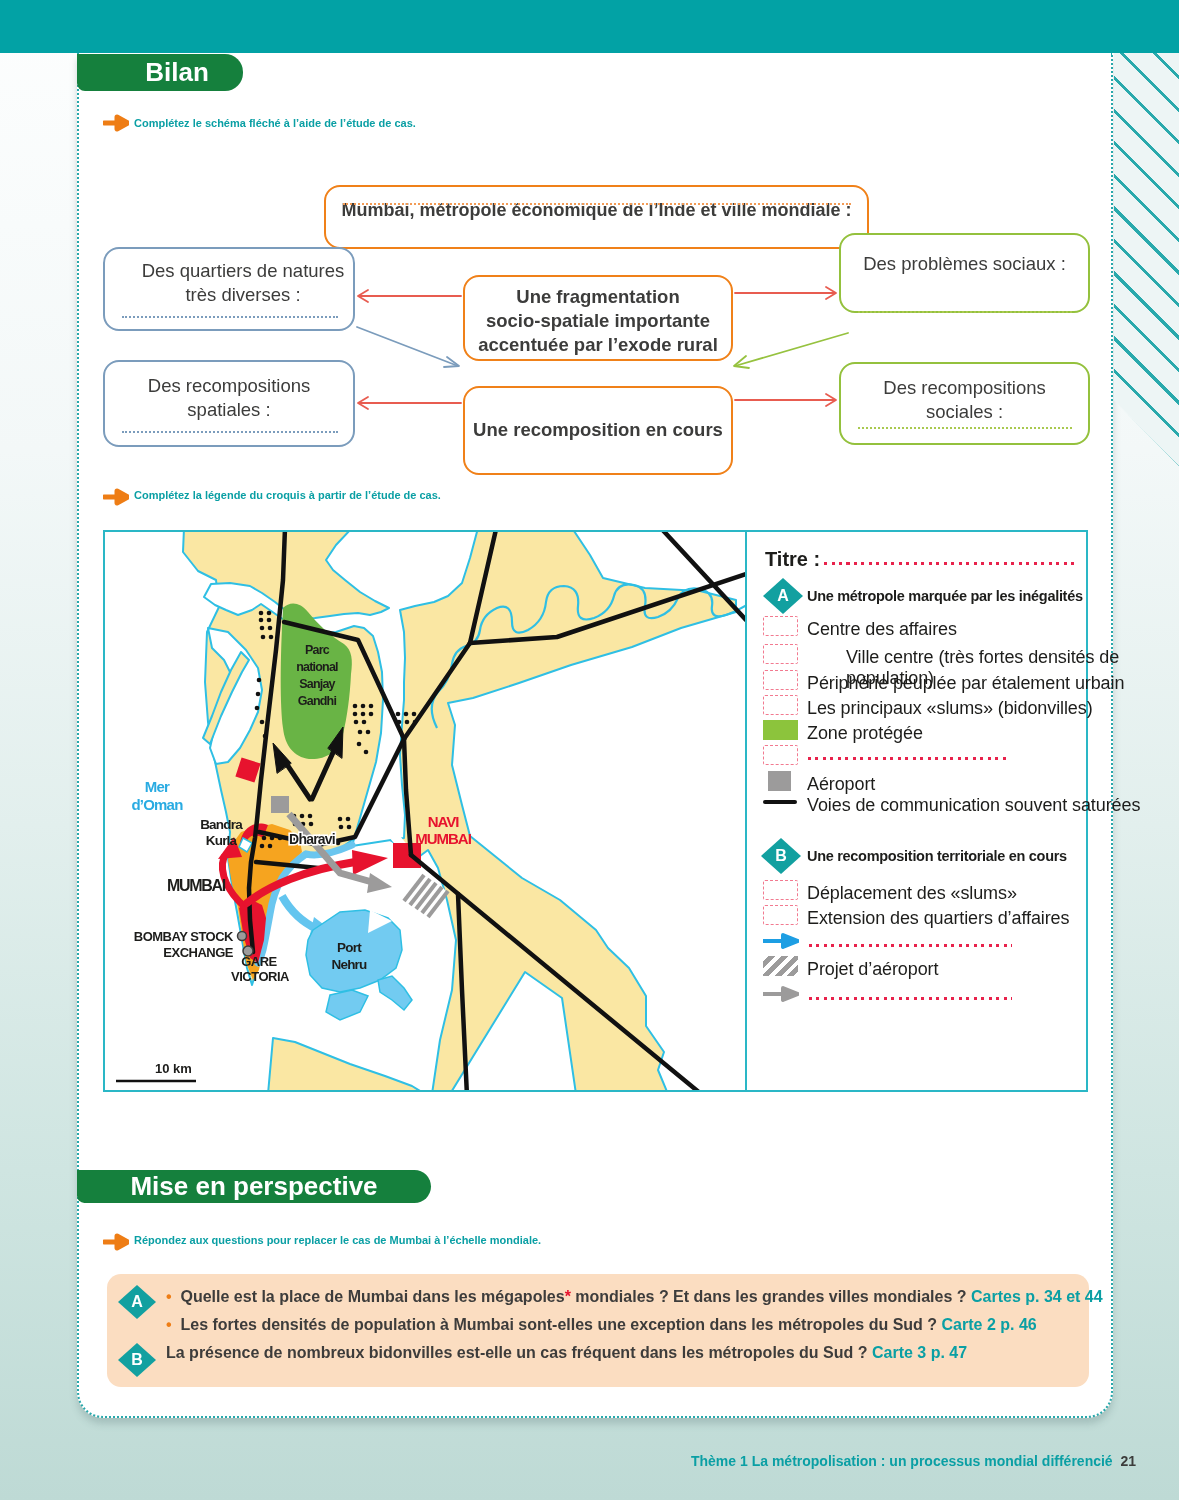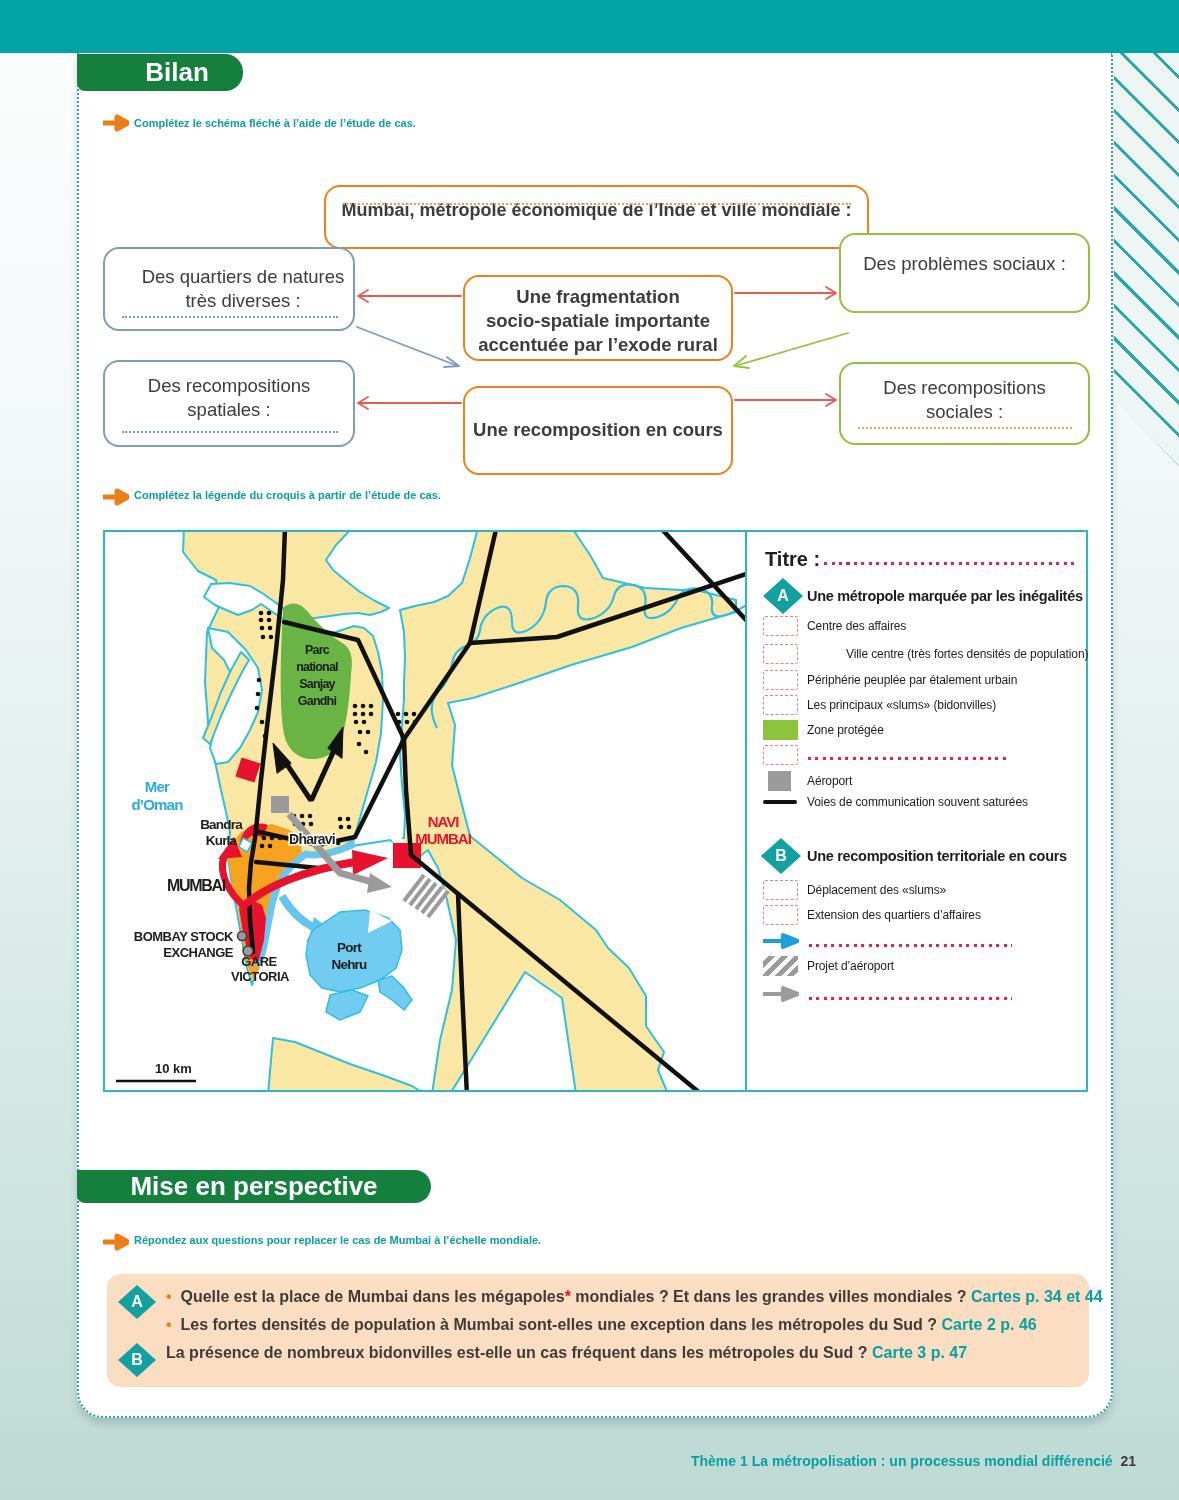--- a/index.html
+++ b/index.html
@@ -23,21 +23,21 @@
   .oarr{width:26px;height:18px;}
   
   .fbox{position:absolute;background:#fff;border:2px solid;border-radius:16px;
     box-sizing:border-box;text-align:center;color:#3c3c3b;font-size:18.5px;line-height:24px;}
   .bor{border-color:#f08119;margin-top:28px;}
   .bbl{border-color:#7b9cbc;}
   .bgr{border-color:#94c13d;}
   .dotline{position:absolute;border-bottom:2px dotted;}
   .reddots{position:absolute;height:3px;background:repeating-linear-gradient(90deg,#e8224c 0 3px,transparent 3px 7.5px);}
   
-  .leg{font-size:12px;color:#1d1d1b;letter-spacing:-0.1px;}
+  .leg{font-size:18px;color:#1d1d1b;letter-spacing:-0.1px;}
   .lgbox{position:absolute;width:35px;height:20px;background:#fff;border:1.6px dashed #f27a90;box-sizing:border-box;border-radius:2px;}
   .diam{position:absolute;background:#12a0a0;clip-path:polygon(50% 0,100% 50%,50% 100%,0 50%);}
   .diamtxt{position:absolute;color:#fff;font-weight:bold;text-align:center;}
   .qtext{font-size:16px;color:#3d3c3b;font-weight:bold;}
   .tlink{color:#0a9fa4;}
 </style>
 </head>
 <body>
 <div class="abs content"></div>
 <div class="abs topbar"></div>
@@ -48,21 +48,21 @@
  <path d="M1 9 H14 V3 L25 9 L14 15 V9" fill="#ee7d15" stroke="#ee7d15" stroke-width="5" stroke-linejoin="round" stroke-linecap="round"></path>
 </svg>
 <div class="abs instr" style="left:134px;top:117px;">Complétez le schéma fléché à l’aide de l’étude de cas.</div>
 
 <div class="fbox bor" style="left:324px;top:157px;width:545px;height:64px;font-weight:bold;font-size:18px;">
   <div style="margin-top:11px;">Mumbai, métropole économique de l’Inde et ville mondiale&nbsp;:</div>
 </div>
 <div class="dotline" style="left:343px;top:203px;width:508px;border-color:#f29b56;"></div>
 
 <div class="fbox bbl" style="left:103px;top:247px;width:252px;height:84px;">
-  <div style="margin-top:16px;padding-left:28px;">Des quartiers de natures<br>très diverses&nbsp;:</div>
+  <div style="margin-top:10px;padding-left:28px;">Des quartiers de natures<br>très diverses&nbsp;:</div>
 </div>
 <div class="dotline" style="left:122px;top:316px;width:216px;border-color:#7b9cbc;"></div>
 
 <div class="fbox bor" style="left:463px;top:247px;width:270px;height:86px;font-weight:bold;">
   <div style="margin-top:8px;">Une fragmentation<br>socio-spatiale importante<br>accentuée par l’exode rural</div>
 </div>
 
 <div class="fbox bgr" style="left:839px;top:233px;width:251px;height:80px;">
   <div style="margin-top:17px;">Des problèmes sociaux&nbsp;:</div>
 </div>

